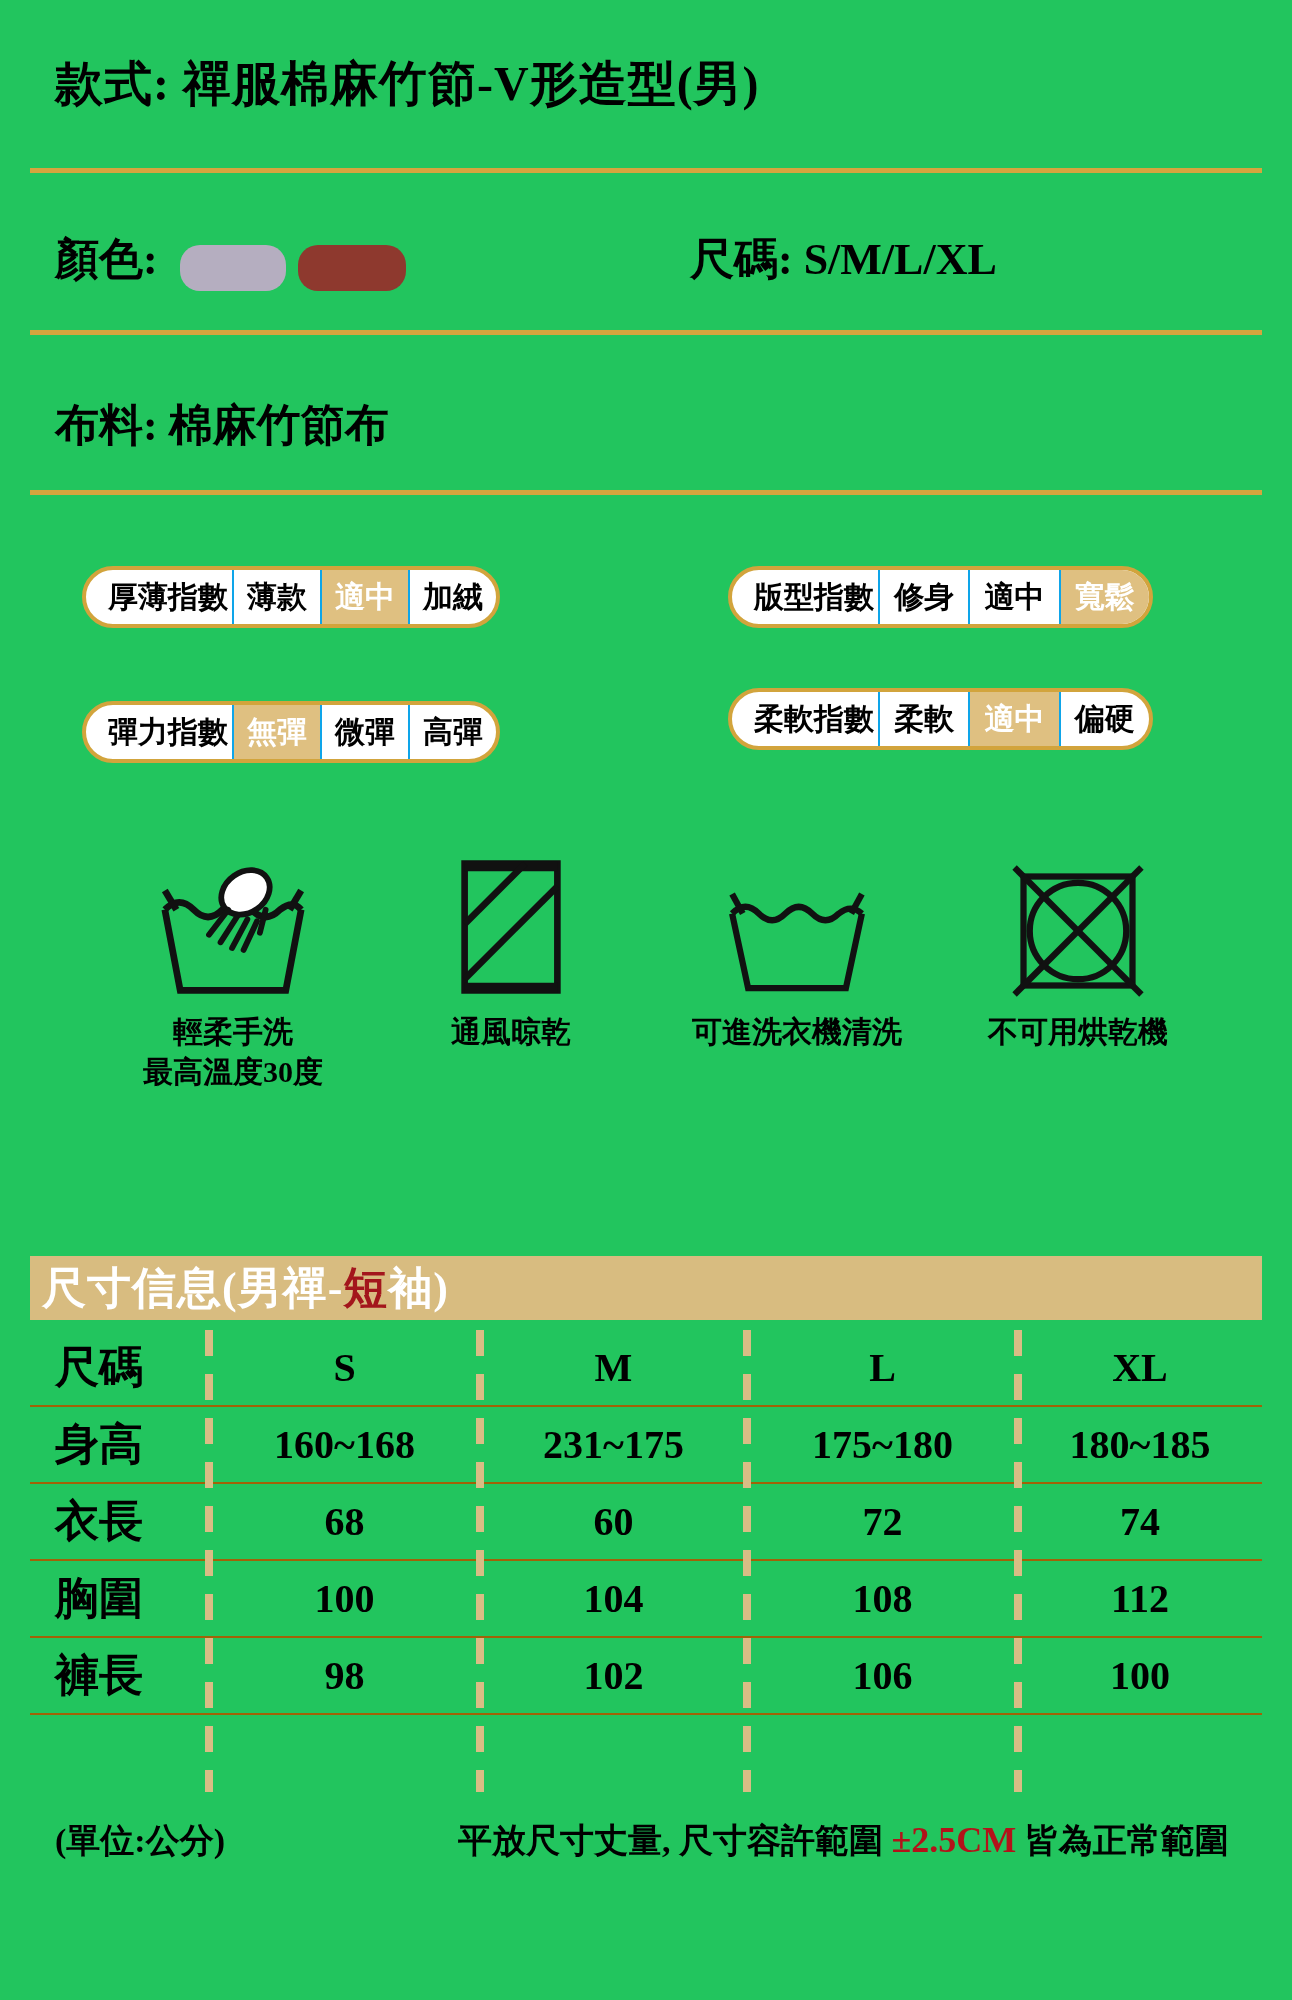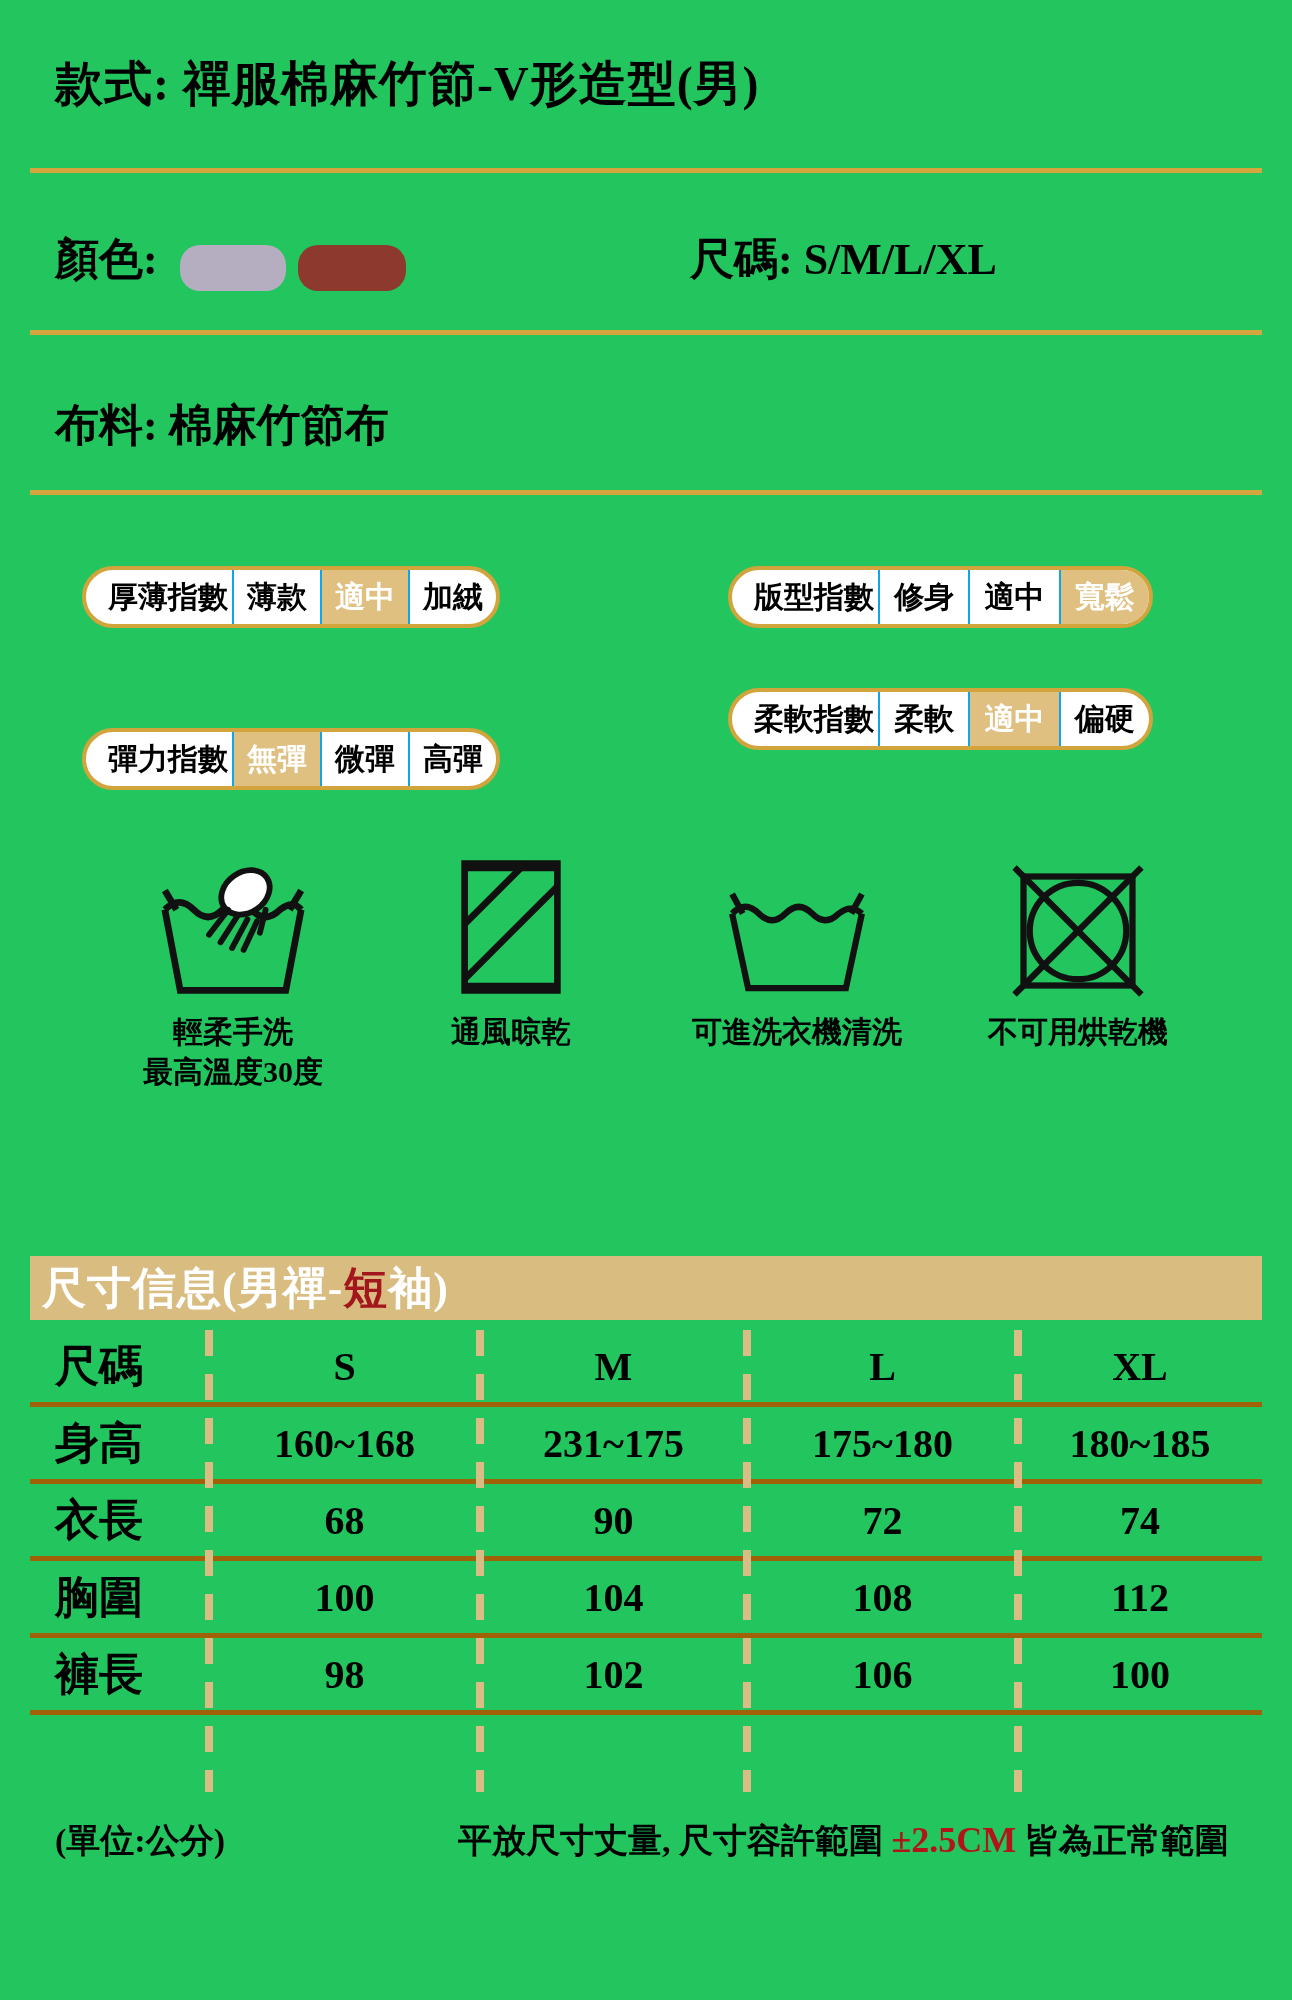--- a/index.html
+++ b/index.html
@@ -44,41 +44,41 @@
   }
   .pill .cell{
     flex:1 1 0;display:flex;align-items:center;justify-content:center;
     font-size:30px;font-weight:bold;border-left:2px solid #0ea5e9;
     white-space:nowrap;
   }
   .pill .cell.lab{flex:0 0 128px;border-left:none;margin-left:18px;}
   .pill .cell.sel{background:#dfc081;color:#ffffff;}
   .pill.p1{left:82px; top:566px;width:418px;}
   .pill.p2{left:728px;top:566px;width:425px;}
-  .pill.p3{left:82px; top:728px;width:418px;}
+  .pill.p3{left:82px; top:701px;width:418px;}
   .pill.p4{left:728px;top:688px;width:425px;text-align:center;}
   
   .care-col{position:absolute;top:850px;width:260px;text-align:center;}
   .care-col.c1{left:103px}.care-col.c2{left:381px}.care-col.c3{left:667px}.care-col.c4{left:948px}
   .icon-box{height:148px;display:flex;align-items:flex-end;justify-content:center;}
   .care-cap{margin-top:14px;font-size:30px;line-height:40px;font-weight:bold;}
   svg.care{display:block;}
   
   .band{
     position:absolute;left:30px;top:1256px;width:1232px;height:64px;
     background:#d8bc80;display:flex;align-items:center;
     box-sizing:border-box;padding-left:12px;
   }
   .band-title{font-size:44px;font-weight:bold;color:#ffffff;letter-spacing:1px;}
   .band-title .red{color:#a3161c;}
   
   .table{position:absolute;left:30px;top:1330px;width:1232px;height:462px;}
   .trow{
     display:flex;height:77px;box-sizing:border-box;
-    border-bottom:5px solid #a16207;align-items:center;
+    border-bottom:2px solid #a16207;align-items:center;
   }
   .trow .tlabel{
     flex:0 0 179px;box-sizing:border-box;padding-left:25px;
     font-size:44px;font-weight:bold;
   }
   .trow .tcell{
     display:flex;align-items:center;justify-content:center;
     font-size:40px;font-weight:bold;white-space:nowrap;
   }
   .trow .tcell:nth-child(2){flex:0 0 271px;}
@@ -236,21 +236,21 @@
     <div class="trow">
       <div class="tlabel">身高</div>
       <div class="tcell">160~168</div>
       <div class="tcell">231~175</div>
       <div class="tcell">175~180</div>
       <div class="tcell">180~185</div>
     </div>
     <div class="trow">
       <div class="tlabel">衣長</div>
       <div class="tcell">68</div>
-      <div class="tcell">90</div>
+      <div class="tcell">60</div>
       <div class="tcell">72</div>
       <div class="tcell">74</div>
     </div>
     <div class="trow">
       <div class="tlabel">胸圍</div>
       <div class="tcell">100</div>
       <div class="tcell">104</div>
       <div class="tcell">108</div>
       <div class="tcell">112</div>
     </div>

